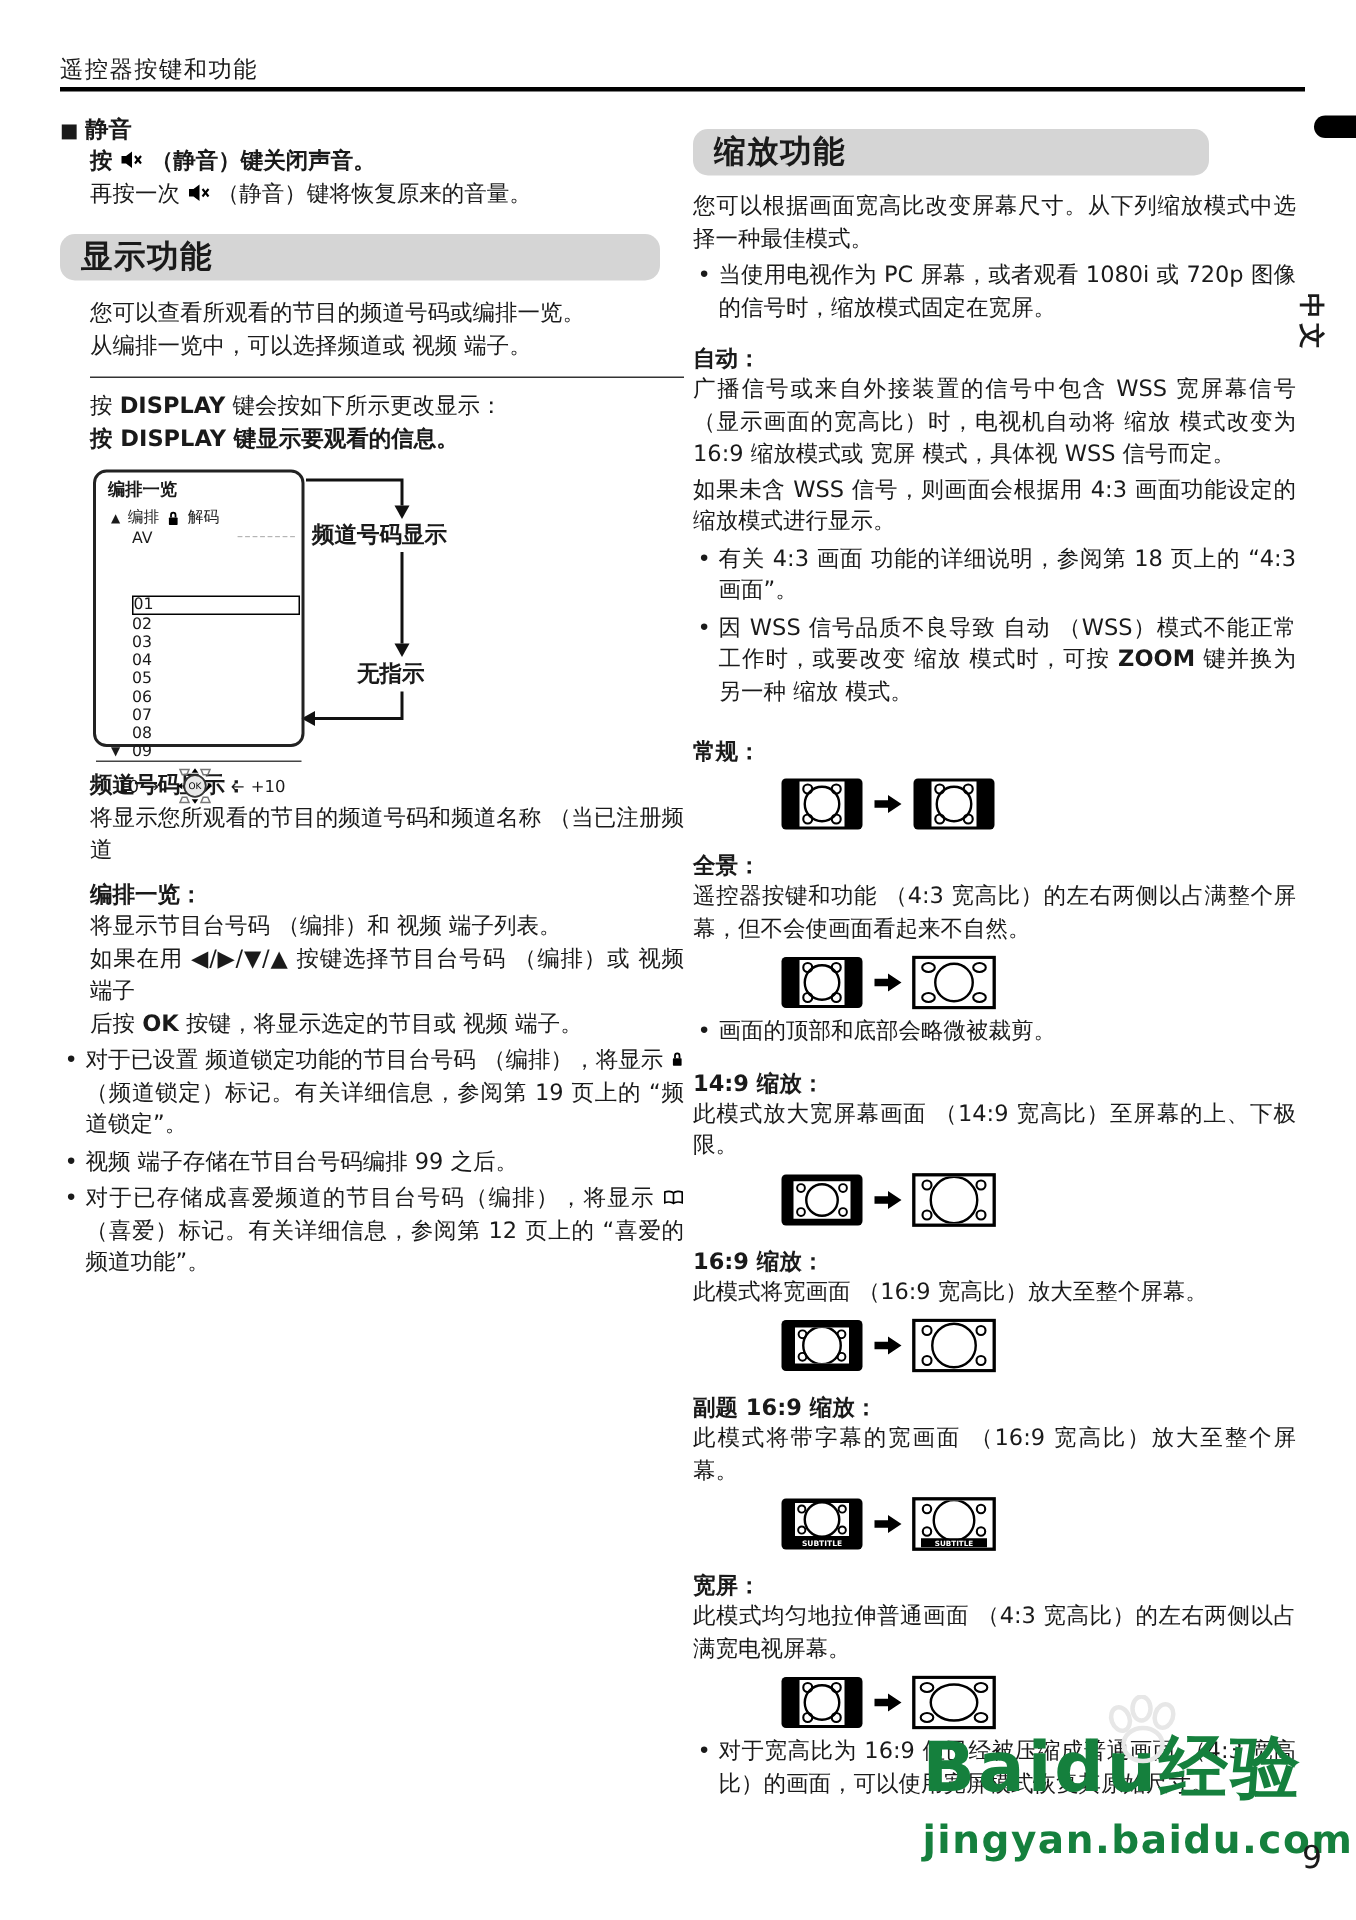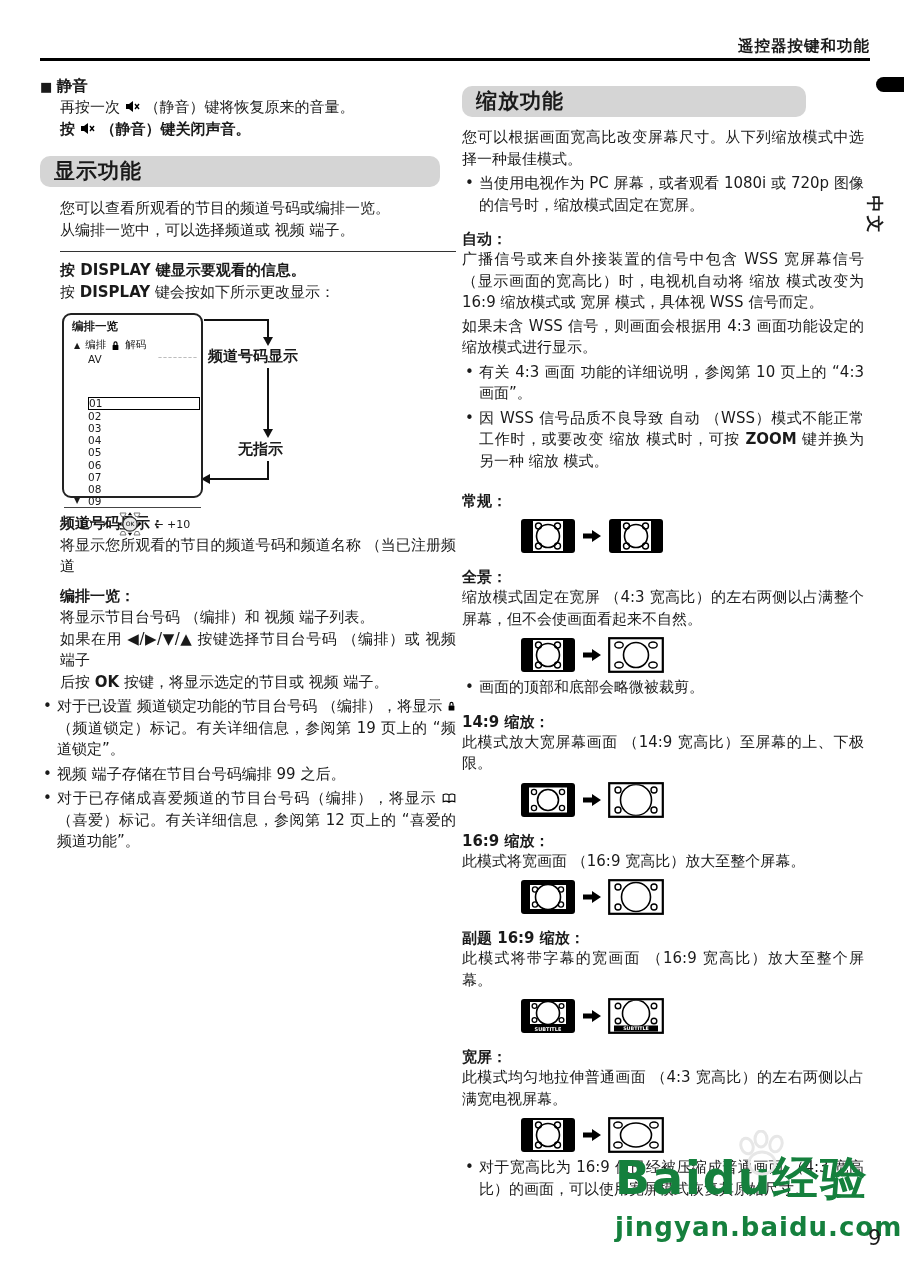--- a/index.html
+++ b/index.html
@@ -2,22 +2,22 @@
 <html><head>
 <meta charset="utf-8">
 <style>
   * { margin:0; padding:0; box-sizing:border-box; }
   html,body { background:#fff; }
   .page {
     position:relative; width:904px; height:1280px; background:#fff;
     font-family:"DejaVu Sans","Liberation Sans",sans-serif; color:#1a1a1a; overflow:hidden;
   }
   
-  .top-header { position:absolute; top:36px; left:40px; width:830px; text-align:right;
-    font-size:15.5px; font-weight:bold; letter-spacing:1px; }
+  .top-header { position:absolute; top:36px; left:40px; width:830px; 
+    font-size:15.5px; font-weight:normal; letter-spacing:1px; }
   .top-rule { position:absolute; top:58px; left:40px; width:830px; height:3px; background:#000; }
   .side-tab-black { position:absolute; top:77px; left:876px; width:28px; height:15px;
     background:#000; border-radius:8px 0 0 8px; }
   .side-lang { position:absolute; top:196px; left:862px; width:24px; font-size:17px; font-weight:bold;
     transform:rotate(90deg); transform-origin:center; letter-spacing:3px; white-space:nowrap; }
   
   .col-left  { position:absolute; left:40px;  top:76px; width:416px; }
   .col-right { position:absolute; left:462px; top:86px; width:402px; }
   .body-text { font-size:15px; line-height:21.5px; text-align:justify; }
   .bold { font-weight:bold; }
@@ -64,50 +64,50 @@
   <div class="top-header">
     <span>遥控器按键和功能</span>
   </div>
   <div class="top-rule"></div>
   <div class="side-tab-black"></div>
   <div class="side-lang">中文</div>
 
   <div class="col-left">
 
     <div class="h-square"><span class="sq"></span><span>静音</span></div>
+    <div class="body-text bold indent">
+      <span>按</span>
+      <svg class="ico" width="15" height="13" viewBox="0 0 15 13">
+          <polygon points="1,4 4,4 8,1 8,12 4,9 1,9" fill="#000"></polygon>
+          <line x1="10" y1="4" x2="14" y2="9" stroke="#000" stroke-width="1.4"></line>
+          <line x1="14" y1="4" x2="10" y2="9" stroke="#000" stroke-width="1.4"></line>
+        </svg>
+      <span>（静音）键关闭声音。</span>
+    </div>
     <div class="body-text indent">
       <span>再按一次</span>
       <svg class="ico" width="15" height="13" viewBox="0 0 15 13">
           <polygon points="1,4 4,4 8,1 8,12 4,9 1,9" fill="#000"></polygon>
           <line x1="10" y1="4" x2="14" y2="9" stroke="#000" stroke-width="1.4"></line>
           <line x1="14" y1="4" x2="10" y2="9" stroke="#000" stroke-width="1.4"></line>
         </svg>
       <span>（静音）键将恢复原来的音量。</span>
     </div>
-    <div class="body-text bold indent">
-      <span>按</span>
-      <svg class="ico" width="15" height="13" viewBox="0 0 15 13">
-          <polygon points="1,4 4,4 8,1 8,12 4,9 1,9" fill="#000"></polygon>
-          <line x1="10" y1="4" x2="14" y2="9" stroke="#000" stroke-width="1.4"></line>
-          <line x1="14" y1="4" x2="10" y2="9" stroke="#000" stroke-width="1.4"></line>
-        </svg>
-      <span>（静音）键关闭声音。</span>
-    </div>
 
     <div class="sec-bar" style="margin-top:16px; width:400px;">显示功能</div>
 
     <div class="body-text indent" style="margin-top:11px;">您可以查看所观看的节目的频道号码或编排一览。</div>
     <div class="body-text indent">从编排一览中，可以选择频道或 视频 端子。</div>
 
     <hr class="thin-rule">
 
-    <div class="body-text bold indent">按 DISPLAY 键显示要观看的信息。</div>
     <div class="body-text indent">
       <span>按 </span><span class="bold">DISPLAY</span><span> 键会按如下所示更改显示：</span>
     </div>
+    <div class="body-text bold indent">按 DISPLAY 键显示要观看的信息。</div>
 
     <div class="diagram">
       <svg class="d-svg" width="416" height="198" viewBox="0 0 416 198">
         <polyline points="164,9 228,9 228,26" fill="none" stroke="#111" stroke-width="2"></polyline>
         <polygon points="223,26 233,26 228,35" fill="#111"></polygon>
         <line x1="228" y1="57" x2="228" y2="118" stroke="#111" stroke-width="2"></line>
         <polygon points="223,118 233,118 228,127" fill="#111"></polygon>
         <polyline points="228,150 228,168 170,168" fill="none" stroke="#111" stroke-width="2"></polyline>
         <polygon points="170,163 170,173 161,168" fill="#111"></polygon>
       </svg>
@@ -185,21 +185,21 @@
   <div class="col-right">
 
     <div class="sec-bar" style="width:344px;">缩放功能</div>
 
     <div class="body-text" style="margin-top:10px;">您可以根据画面宽高比改变屏幕尺寸。从下列缩放模式中选择一种最佳模式。</div>
     <div class="body-text bullet">当使用电视作为 PC 屏幕，或者观看 1080i 或 720p 图像的信号时，缩放模式固定在宽屏。</div>
 
     <div class="mode-title">自动：</div>
     <div class="body-text">广播信号或来自外接装置的信号中包含 WSS 宽屏幕信号 （显示画面的宽高比）时，电视机自动将 缩放 模式改变为 16:9 缩放模式或 宽屏 模式，具体视 WSS 信号而定。</div>
     <div class="body-text" style="margin-top:2px;">如果未含 WSS 信号，则画面会根据用 4:3 画面功能设定的 缩放模式进行显示。</div>
-    <div class="body-text bullet">有关 4:3 画面 功能的详细说明，参阅第 10 页上的 “4:3 画面”。</div>
+    <div class="body-text bullet">有关 4:3 画面 功能的详细说明，参阅第 18 页上的 “4:3 画面”。</div>
     <div class="body-text bullet">
       <span>因 WSS 信号品质不良导致 自动 （WSS）模式不能正常工作时，或要改变 缩放 模式时，可按 </span><span class="bold">ZOOM</span><span> 键并换为另一种 缩放 模式。</span>
     </div>
 
     <div class="mode-title" style="margin-top:20px;">常规：</div>
     <div class="mode-icons">
       <svg width="56" height="36" viewBox="0 0 56 36">
           <rect x="1" y="1" width="54" height="34" rx="3" fill="#000"></rect>
           <rect x="13" y="3" width="30" height="30" fill="#fff"></rect>
           <circle cx="28" cy="18" r="11.5" fill="none" stroke="#000" stroke-width="1.6"></circle>
@@ -216,21 +216,21 @@
           <rect x="13" y="3" width="30" height="30" fill="#fff"></rect>
           <circle cx="28" cy="18" r="11.5" fill="none" stroke="#000" stroke-width="1.6"></circle>
           <circle cx="18.5" cy="8" r="3" fill="none" stroke="#000" stroke-width="1.4"></circle>
           <circle cx="37.5" cy="8" r="3" fill="none" stroke="#000" stroke-width="1.4"></circle>
           <circle cx="18.5" cy="28" r="3" fill="none" stroke="#000" stroke-width="1.4"></circle>
           <circle cx="37.5" cy="28" r="3" fill="none" stroke="#000" stroke-width="1.4"></circle>
         </svg>
     </div>
 
     <div class="mode-title">全景：</div>
-    <div class="body-text">缩放模式固定在宽屏 （4:3 宽高比）的左右两侧以占满整个屏幕，但不会使画面看起来不自然。</div>
+    <div class="body-text">遥控器按键和功能 （4:3 宽高比）的左右两侧以占满整个屏幕，但不会使画面看起来不自然。</div>
     <div class="mode-icons">
       <svg width="56" height="36" viewBox="0 0 56 36">
           <rect x="1" y="1" width="54" height="34" rx="3" fill="#000"></rect>
           <rect x="13" y="3" width="30" height="30" fill="#fff"></rect>
           <circle cx="28" cy="18" r="11.5" fill="none" stroke="#000" stroke-width="1.6"></circle>
           <circle cx="18.5" cy="8" r="3" fill="none" stroke="#000" stroke-width="1.4"></circle>
           <circle cx="37.5" cy="8" r="3" fill="none" stroke="#000" stroke-width="1.4"></circle>
           <circle cx="18.5" cy="28" r="3" fill="none" stroke="#000" stroke-width="1.4"></circle>
           <circle cx="37.5" cy="28" r="3" fill="none" stroke="#000" stroke-width="1.4"></circle>
         </svg>

